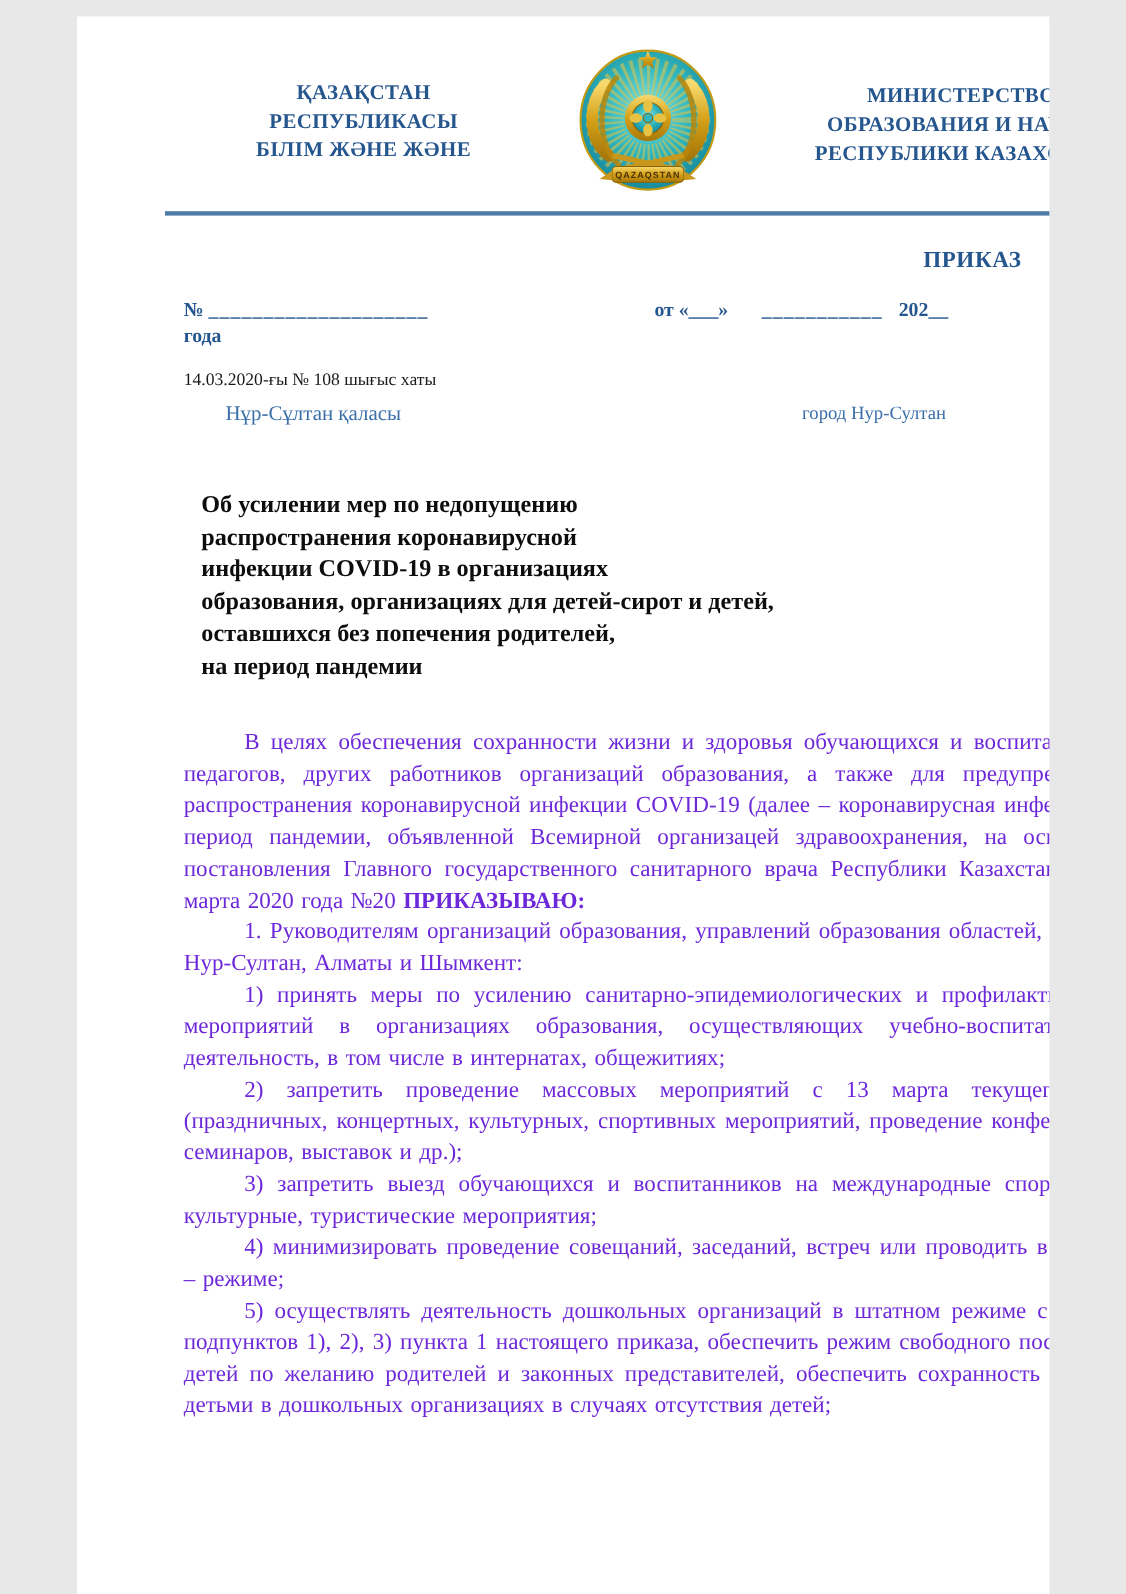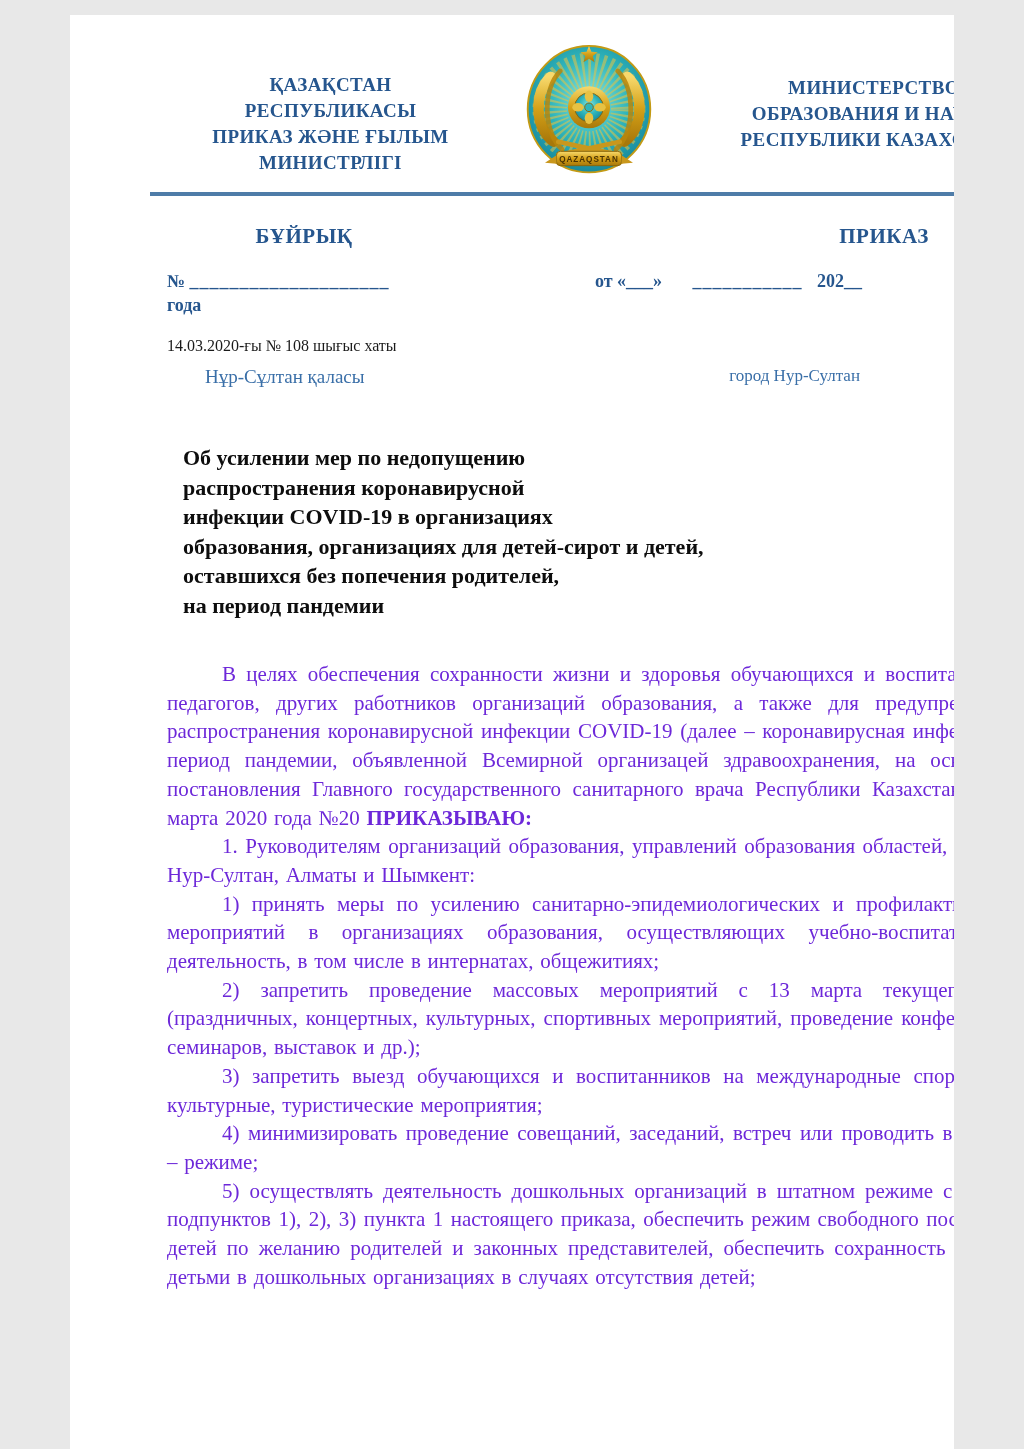--- a/index.html
+++ b/index.html
@@ -67,22 +67,21 @@
   .para b{font-weight:bold;}
 </style>
 </head>
 <body>
 
 <div class="page">
 
   <div class="org org-left" id="org-left">
       <div class="org-line">ҚАЗАҚСТАН</div>
       <div class="org-line">РЕСПУБЛИКАСЫ</div>
-      <div class="org-line">ПРИКАЗ ЖӘНЕ ҒЫЛЫМ</div>
-      <div class="org-line">МИНИСТРЛІГІ</div>
+      <div class="org-line">БІЛІМ ЖӘНЕ ЖӘНЕ</div>
     </div>
 
   <div class="emblem">
     <svg viewBox="0 0 140 150" width="134" height="146" aria-hidden="true">
       <defs>
         <radialGradient id="teal" cx="50%" cy="42%" r="65%">
           <stop offset="0%" stop-color="#8ae6e0"></stop>
           <stop offset="50%" stop-color="#2fb5bb"></stop>
           <stop offset="100%" stop-color="#127e95"></stop>
         </radialGradient>
@@ -122,21 +121,20 @@
   </div>
 
   <div class="org org-right" id="org-right">
       <div class="org-line">МИНИСТЕРСТВО</div>
       <div class="org-line">ОБРАЗОВАНИЯ И НАУКИ</div>
       <div class="org-line">РЕСПУБЛИКИ КАЗАХСТАН</div>
     </div>
 
   <div class="rule"></div>
 
-  <div class="order-label order-kaz">БҰЙРЫҚ</div>
   <div class="order-label order-rus">ПРИКАЗ</div>
 
   <div class="numrow num-left">
     <span>№</span>
     <span class="blank-line">____________________</span>
     <div>года</div>
   </div>
   <div class="numrow num-right">
     <span>от «___»</span>
     <span class="blank-line">___________</span>

